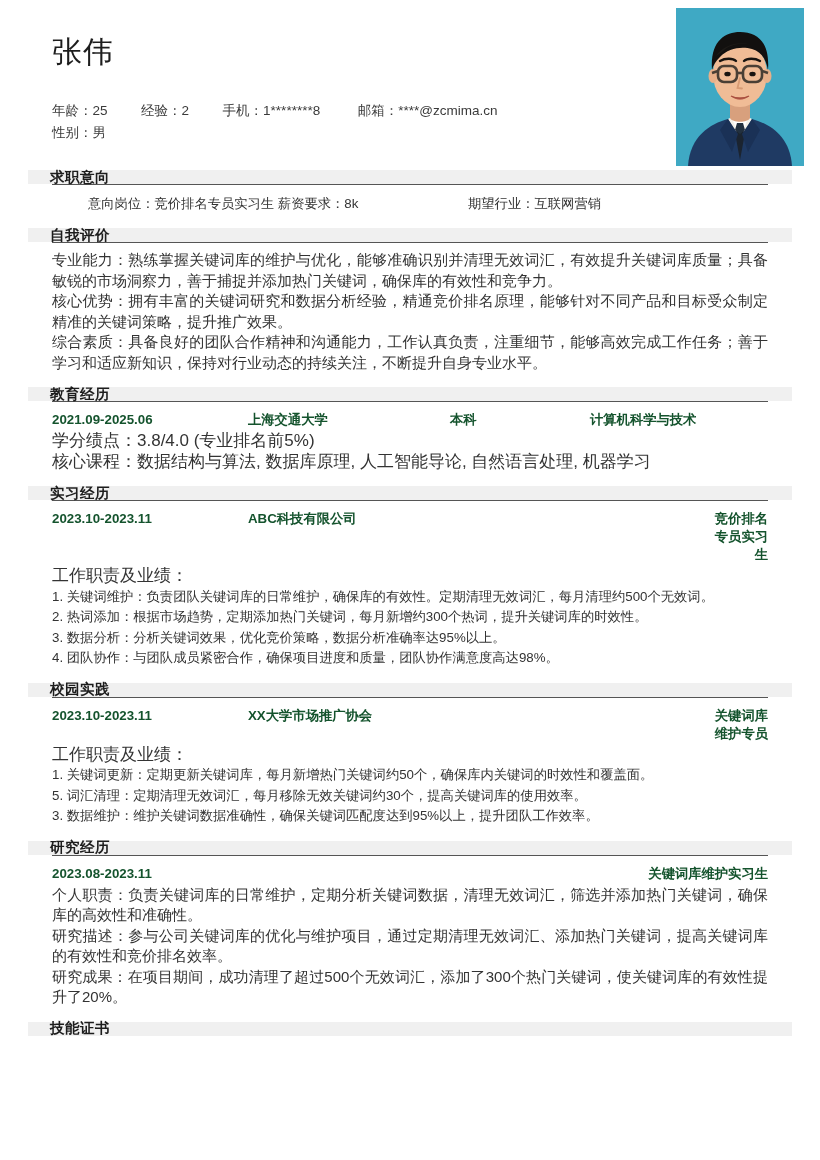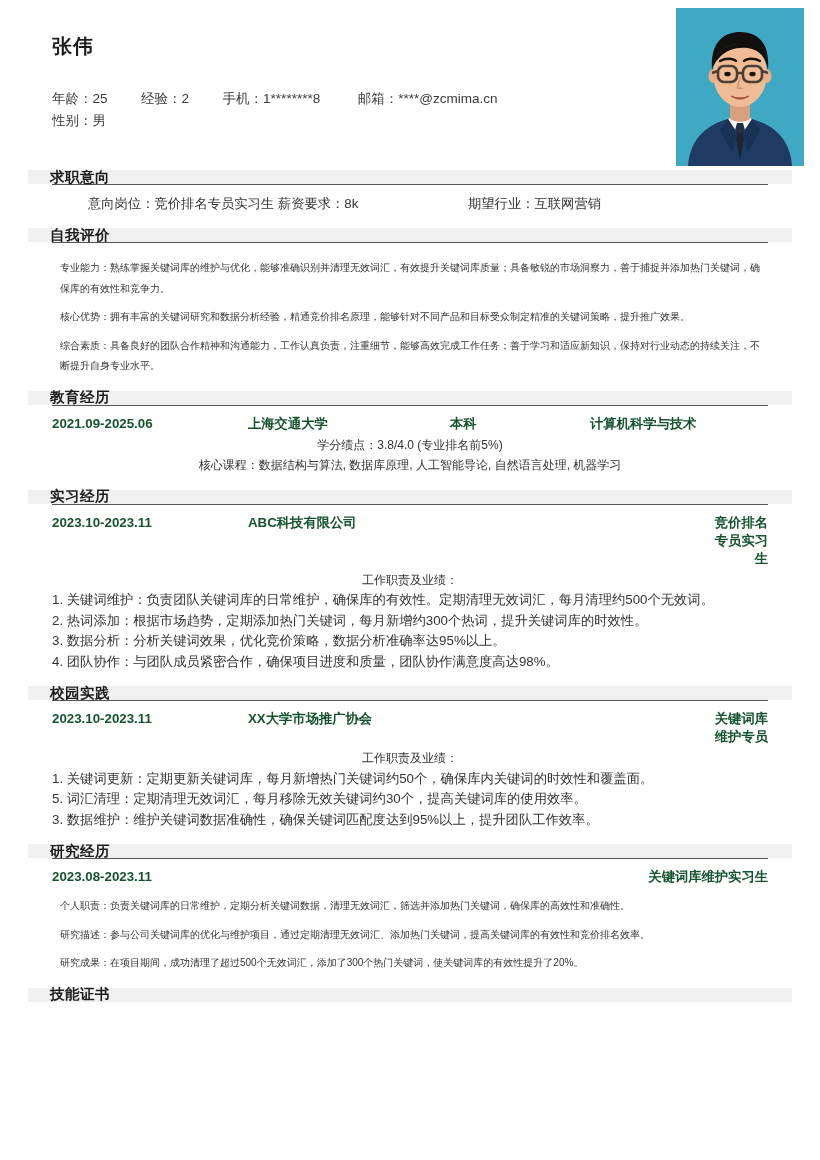--- a/index.html
+++ b/index.html
@@ -25,22 +25,22 @@
   }
 
   
   .hdr {
     position: relative;
     padding-top: 34px;
     height: 156px;
     box-sizing: border-box;
   }
   .hdr-name {
-    font-size: 20px;
-    font-weight: 700;
+    font-size: 30px;
+    font-weight: 400;
     letter-spacing: 1px;
     color: #1d1d1d;
     line-height: 1.2;
     margin: 0 0 30px 0;
   }
   .hdr-line {
     font-size: 13.5px;
     color: #3a3a3a;
     line-height: 22px;
     white-space: nowrap;
@@ -80,24 +80,24 @@
     font-weight: 700;
     color: #1d1d1d;
     letter-spacing: .5px;
   }
   .sec-rule {
     border-bottom: 1px solid #555;
     margin: 0 0 0 0;
     height: 0;
   }
   .body-p {
-    font-size: 10px;
+    font-size: 15px;
     line-height: 20.5px;
     color: #333;
-    margin: 8px;
+    margin: 0;
     text-align: justify;
   }
   .pad-top { padding-top: 7px; }
 
   
   .intent-row {
     display: flex;
     padding-top: 9px;
     font-size: 13.3px;
     line-height: 20px;
@@ -118,24 +118,23 @@
     padding-bottom: 2px;
   }
   .c-date { width: 196px; flex: none; }
   .c-org  { width: 202px; flex: none; }
   .c-deg  { width: 140px; flex: none; }
   .c-maj  { flex: 1; }
   .c-org-wide { width: 460px; flex: none; }
   .c-role { flex: 1; text-align: right; padding-right: 0px; }
 
   .sub-line {
-    font-size: 12px;
+    font-size: 17px;
     line-height: 20.5px;
     color: #333;
-    text-align: center;
   }
   .bullets { margin: 0; padding: 0; list-style: none; }
   .bullets li {
     font-size: 13.3px;
     line-height: 20.5px;
     color: #333;
   }
 </style>
 </head>
 <body>

